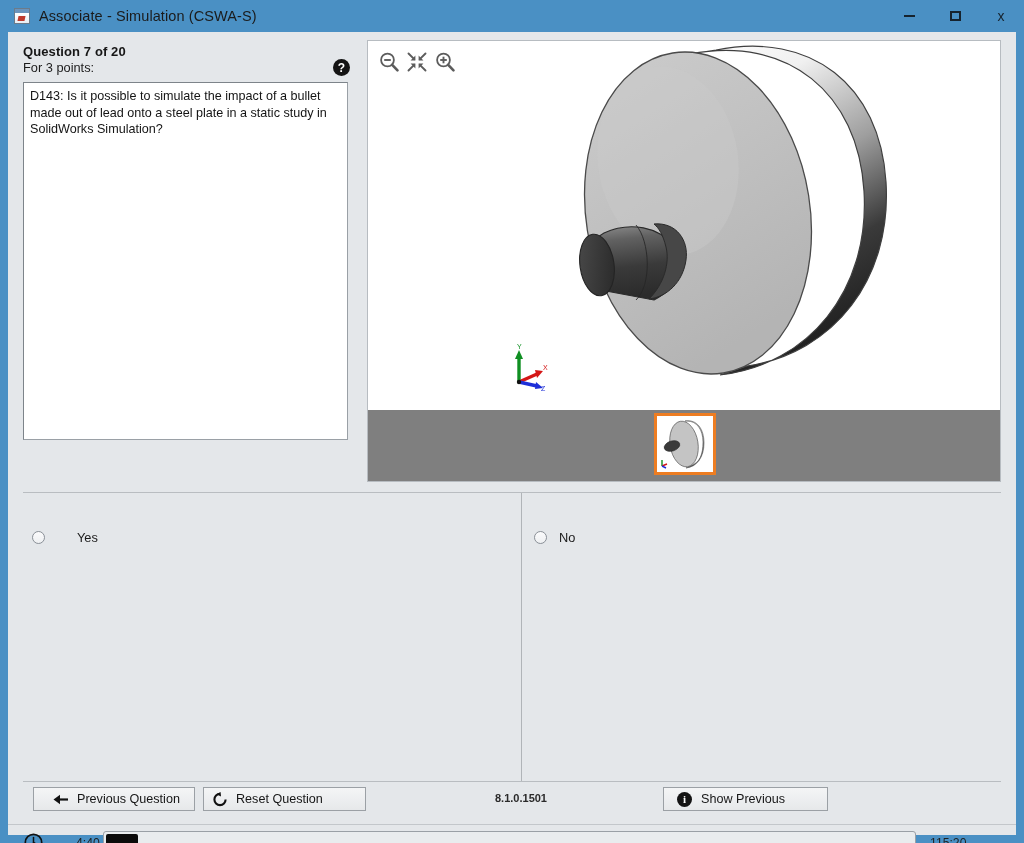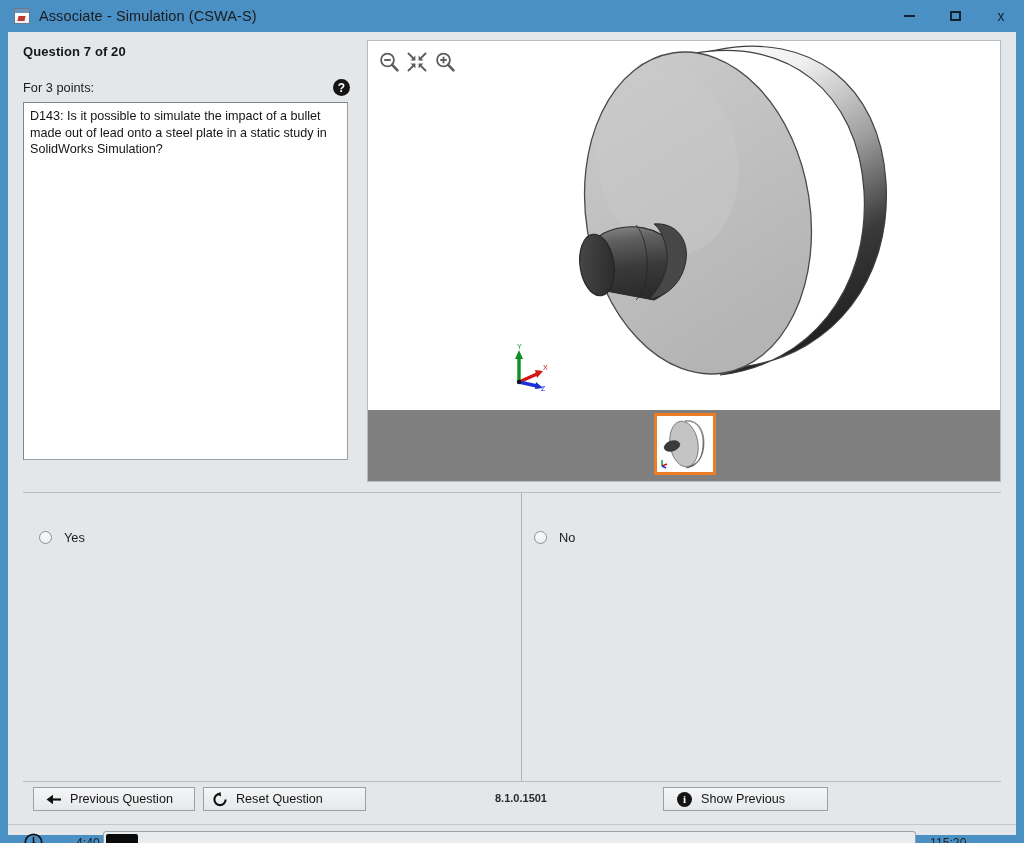--- a/index.html
+++ b/index.html
@@ -92,21 +92,20 @@
     left: 15px; top: 12px;
     width: 340px;
   }
   .q-title {
     font-size: 13px;
     font-weight: bold;
     color: #161616;
     letter-spacing: 0.1px;
   }
   .points-row {
-    margin-top: 20px;
     display: flex;
     align-items: center;
     justify-content: space-between;
     width: 330px;
   }
   .points-label {
     font-size: 12.8px;
     color: #1b1b1b;
   }
   .help-icon {
@@ -222,21 +221,21 @@
     width: 978px; height: 1px;
     background: #b9bdc1;
   }
   .answer-opt {
     position: absolute;
     top: 38px;
     display: flex;
     align-items: center;
     cursor: pointer;
   }
-  .answer-opt.opt-yes { left: 16px; }
+  .answer-opt.opt-yes { left: 9px; gap: 20px; }
   .answer-opt.opt-no  { left: 511px; }
   .radio {
     width: 13px; height: 13px;
     border-radius: 50%;
     border: 1px solid #8a9097;
     background: linear-gradient(#fbfbfc, #eef0f2);
     box-sizing: border-box;
   }
   .answer-label {
     margin-left: 12px;
@@ -256,21 +255,21 @@
     background: linear-gradient(#f4f5f6, #e6e8ea);
     border: 1px solid #9ba0a5;
     box-sizing: border-box;
     display: flex;
     align-items: center;
     font-size: 12.6px;
     color: #161616;
     cursor: pointer;
     user-select: none;
   }
-  .btn-prev { left: 10px; top: 0; width: 162px; padding-left: 12px; gap: 8px; }
+  .btn-prev { left: 10px; top: 0; width: 162px; padding-left: 19px; gap: 8px; }
   .btn-reset { left: 180px; top: 0; width: 163px; padding-left: 8px; gap: 8px; }
   .btn-summary { left: 640px; top: 0; width: 165px; padding-left: 13px; gap: 9px; }
   .btn-next { left: 820px; top: 0; width: 165px; justify-content: flex-end; padding-right: 11px; gap: 9px; }
   .version {
     position: absolute;
     left: 472px; top: 5px;
     font-size: 11px;
     font-weight: bold;
     color: #2a2a2a;
   }

